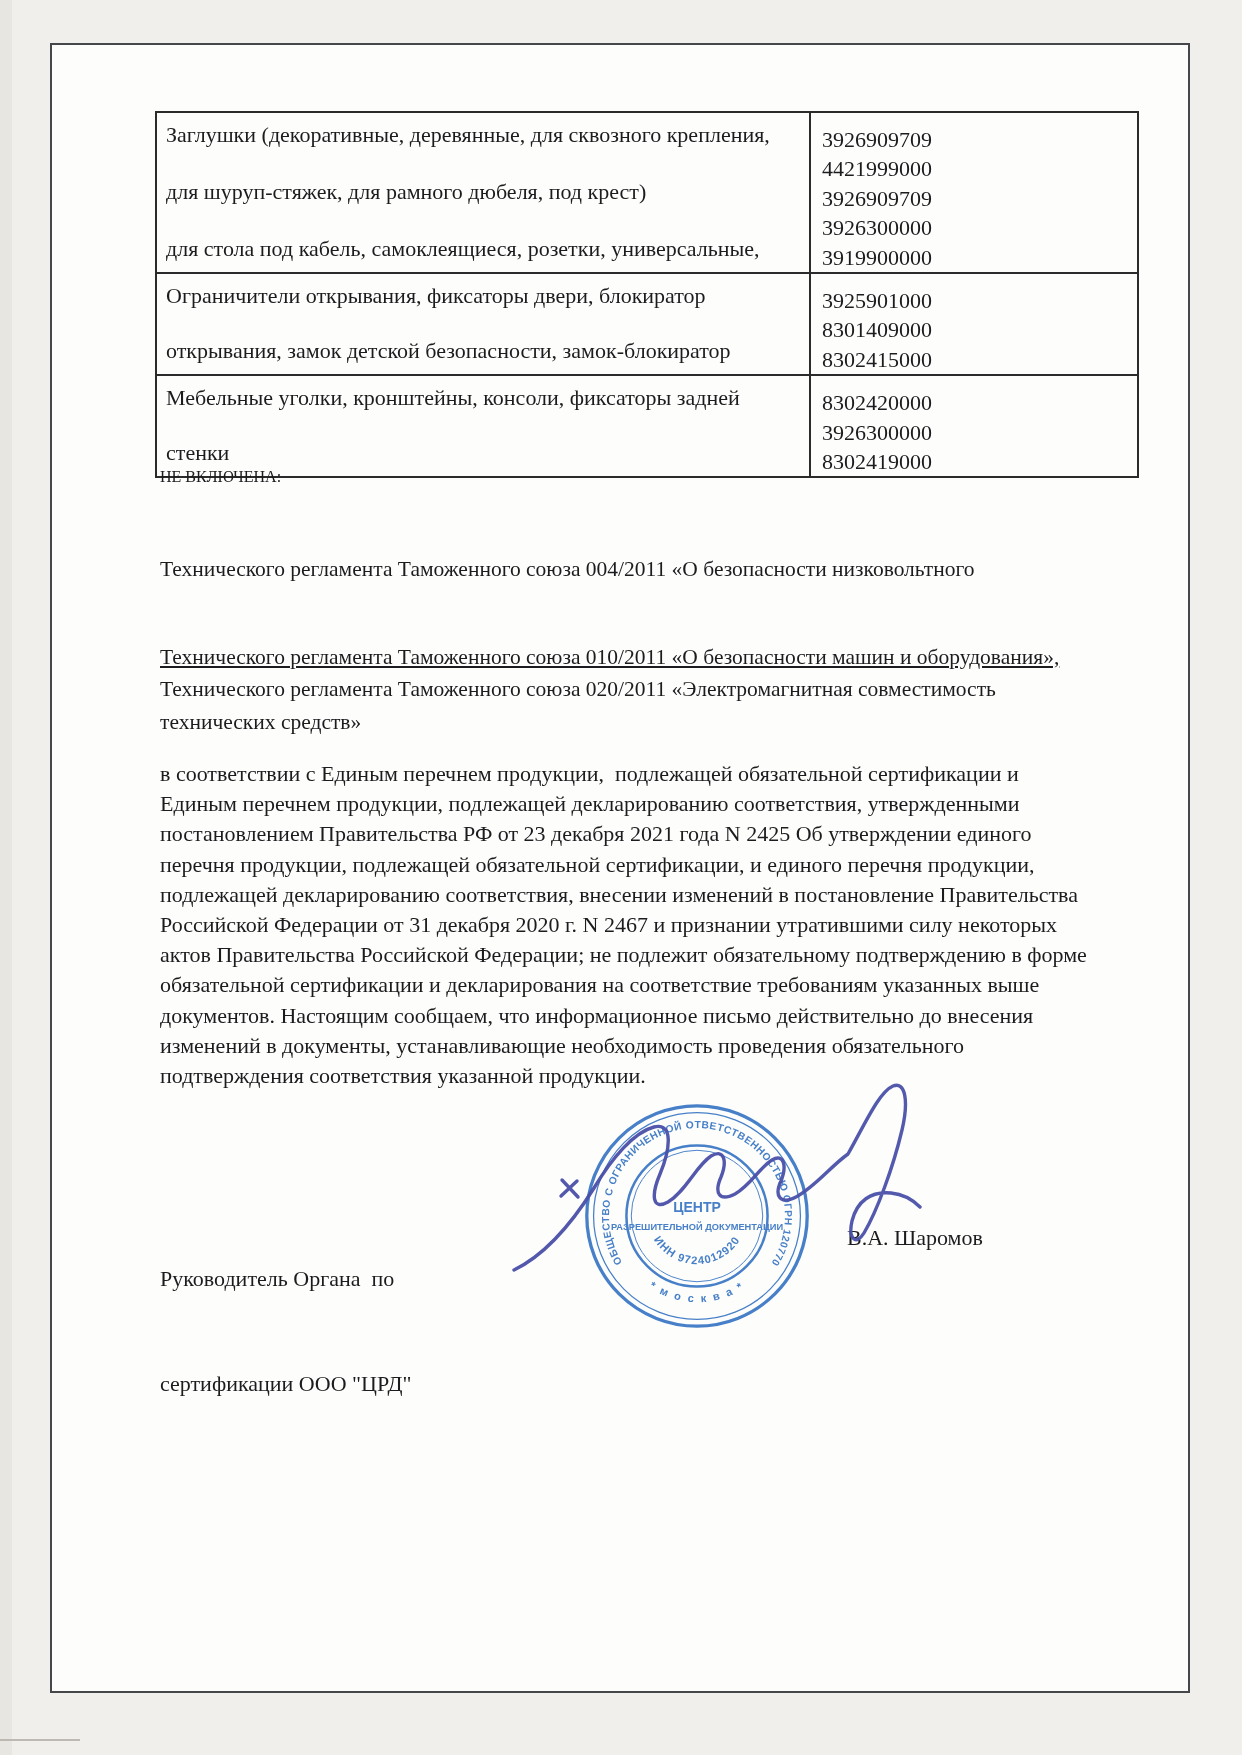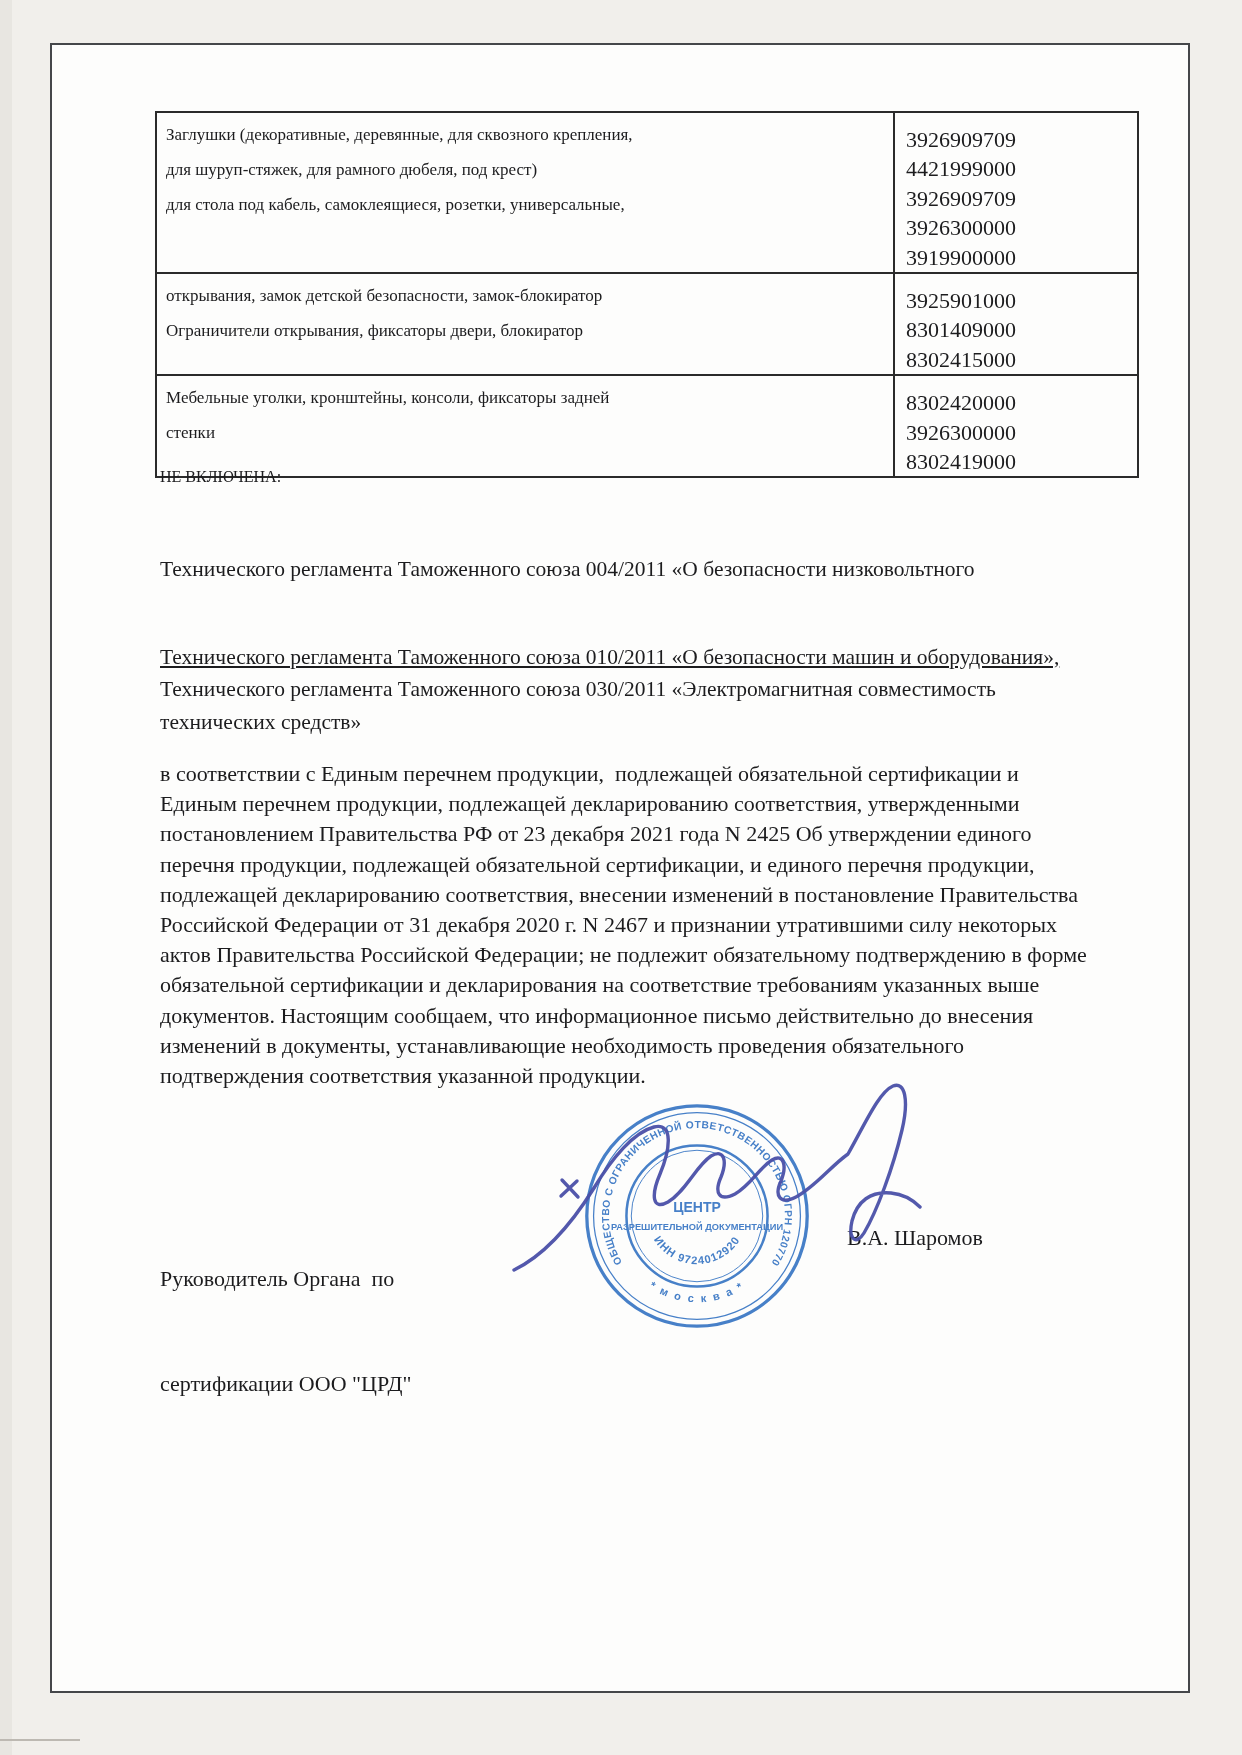--- a/index.html
+++ b/index.html
@@ -16,23 +16,23 @@
     background:#fdfdfc;border:2px solid #45474a;box-sizing:border-box;
   }
   
   .tbl{
     position:absolute;left:103px;top:66px;width:984px;
     border:2px solid #2b2b2b;box-sizing:border-box;
   }
   .t-row{display:flex;border-bottom:2px solid #2b2b2b;}
   .t-row:last-child{border-bottom:none;}
   .desc-cell{
-    width:738px;box-sizing:border-box;border-right:2px solid #2b2b2b;
-    display:flex;flex-direction:column;justify-content:flex-start;
-    padding:4px 8px 6px 9px;font-size:17px;line-height:35px;white-space:pre;
+    width:654px;box-sizing:border-box;border-right:2px solid #2b2b2b;
+    display:flex;flex-direction:column;justify-content:space-between;
+    padding:4px 8px 6px 9px;font-size:22px;line-height:35px;white-space:pre;
   }
   .codes-cell{
     flex:1;box-sizing:border-box;padding:12px 4px 0 11px;
     font-size:22px;line-height:29.4px;white-space:pre;
   }
   
   .abs{position:absolute;white-space:pre;}
   .heading{left:108px;top:423px;font-size:16px;}
   .regpara{left:108px;font-size:21.5px;line-height:33px;}
   #reg-0{top:508px;}
@@ -54,34 +54,34 @@
 <div class="scan-artifact"></div>
 
 <div class="page">
 
   <div class="tbl" id="tbl">
       <div class="t-row">
         <div class="desc-cell"><div>Заглушки (декоративные, деревянные, для сквозного крепления,</div><div>для шуруп-стяжек, для рамного дюбеля, под крест)</div><div>для стола под кабель, самоклеящиеся, розетки, универсальные,</div></div>
         <div class="codes-cell"><div>3926909709</div><div>4421999000</div><div>3926909709</div><div>3926300000</div><div>3919900000</div></div>
       </div>
       <div class="t-row">
-        <div class="desc-cell"><div>открывания, замок детской безопасности, замок-блокиратор</div><div>Ограничители открывания, фиксаторы двери, блокиратор</div></div>
+        <div class="desc-cell"><div>Ограничители открывания, фиксаторы двери, блокиратор</div><div>открывания, замок детской безопасности, замок-блокиратор</div></div>
         <div class="codes-cell"><div>3925901000</div><div>8301409000</div><div>8302415000</div></div>
       </div>
       <div class="t-row">
         <div class="desc-cell"><div>Мебельные уголки, кронштейны, консоли, фиксаторы задней</div><div>стенки</div></div>
         <div class="codes-cell"><div>8302420000</div><div>3926300000</div><div>8302419000</div></div>
       </div>
     </div>
 
   <div class="abs heading">НЕ ВКЛЮЧЕНА:</div>
 
   <div class="abs regpara" id="reg-0"><div>Технического регламента Таможенного союза 004/2011 «О безопасности низковольтного</div></div>
   <div class="abs regpara" id="reg-1"><div>Технического регламента Таможенного союза 010/2011 «О безопасности машин и оборудования»,</div></div>
-  <div class="abs regpara" id="reg-2"><div>Технического регламента Таможенного союза 030/2011 «Электромагнитная совместимость</div><div>технических средств»</div></div>
+  <div class="abs regpara" id="reg-2"><div>Технического регламента Таможенного союза 020/2011 «Электромагнитная совместимость</div><div>технических средств»</div></div>
 
   <div class="abs mainpara" id="mainpara"><div>в соответствии с Единым перечнем продукции,  подлежащей обязательной сертификации и</div><div>Единым перечнем продукции, подлежащей декларированию соответствия, утвержденными</div><div>постановлением Правительства РФ от 23 декабря 2021 года N 2425 Об утверждении единого</div><div>перечня продукции, подлежащей обязательной сертификации, и единого перечня продукции,</div><div>подлежащей декларированию соответствия, внесении изменений в постановление Правительства</div><div>Российской Федерации от 31 декабря 2020 г. N 2467 и признании утратившими силу некоторых</div><div>актов Правительства Российской Федерации; не подлежит обязательному подтверждению в форме</div><div>обязательной сертификации и декларирования на соответствие требованиям указанных выше</div><div>документов. Настоящим сообщаем, что информационное письмо действительно до внесения</div><div>изменений в документы, устанавливающие необходимость проведения обязательного</div><div>подтверждения соответствия указанной продукции.</div></div>
 
   <div class="abs sig-title">
     <div>Руководитель Органа  по</div>
     <div>сертификации ООО "ЦРД"</div>
   </div>
   <div class="abs sig-name">В.А. Шаромов</div>
 
   <div class="stamp">

